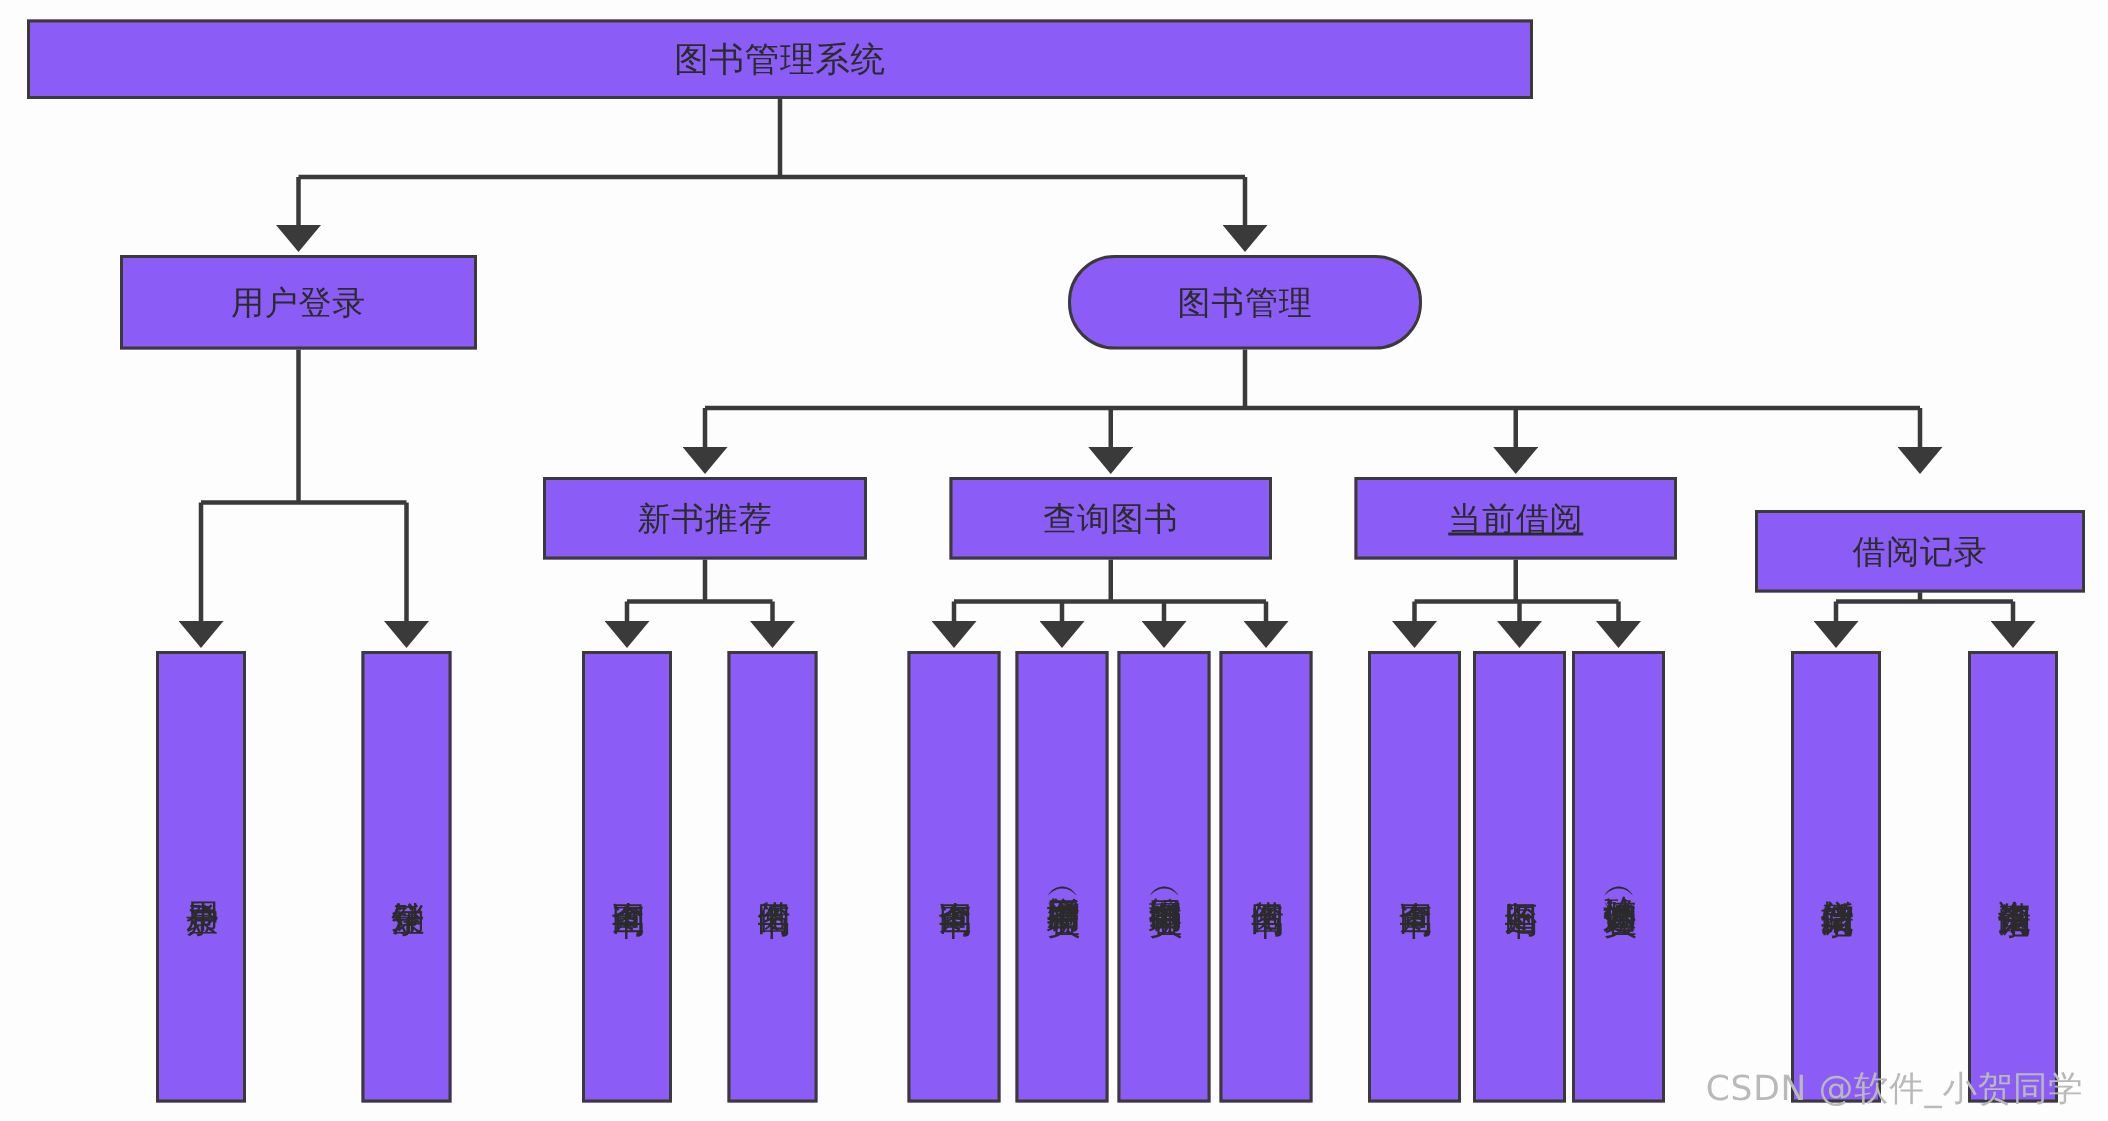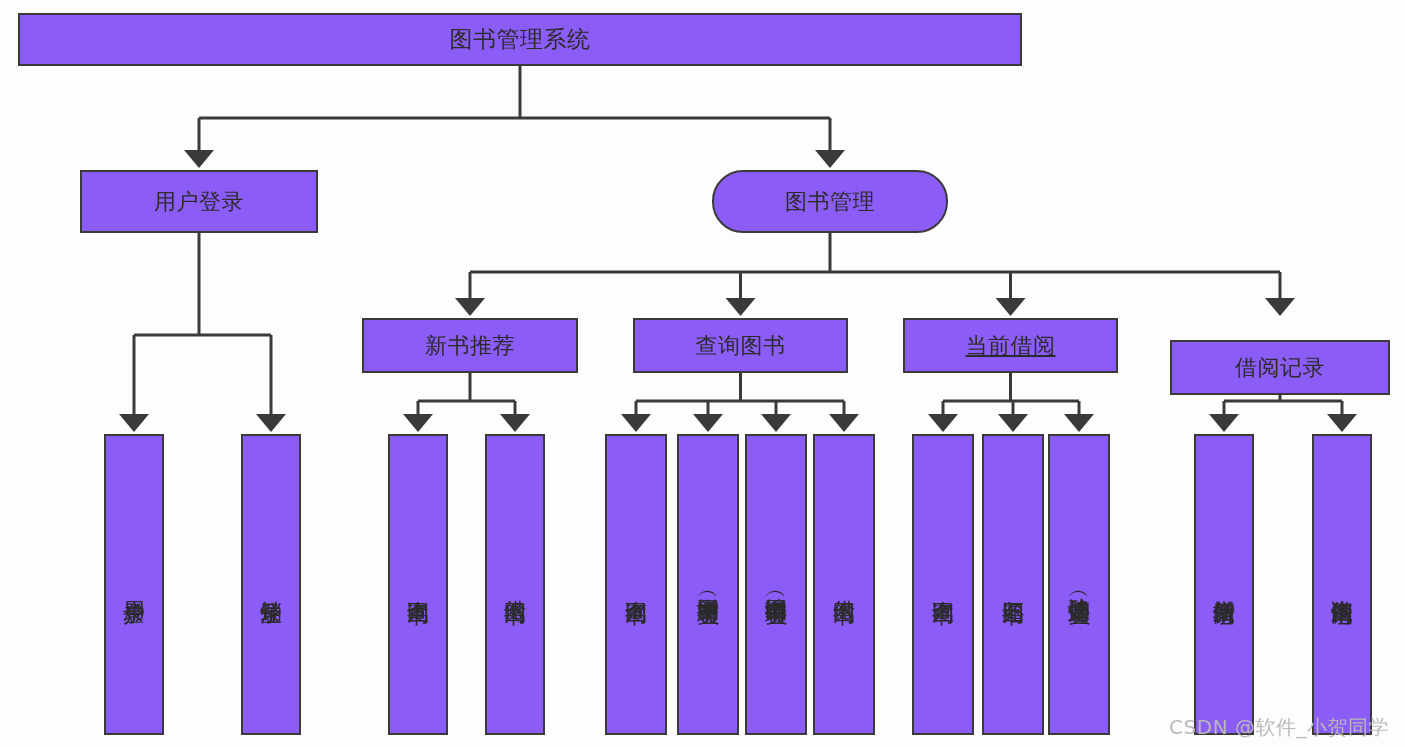--- a/index.html
+++ b/index.html
@@ -55,21 +55,21 @@
     max-height: 100%;
     text-align: center;
   }
   .node.root {
     font-size: 23px;
   }
   .watermark {
     position: absolute;
     right: 16px;
     bottom: 6px;
-    font-size: 20px;
+    font-size: 23px;
     color: #b9b9b9;
     letter-spacing: 0.5px;
     white-space: nowrap;
   }
 </style>
 </head>
 <body>
 
 <div id="canvas">
 

